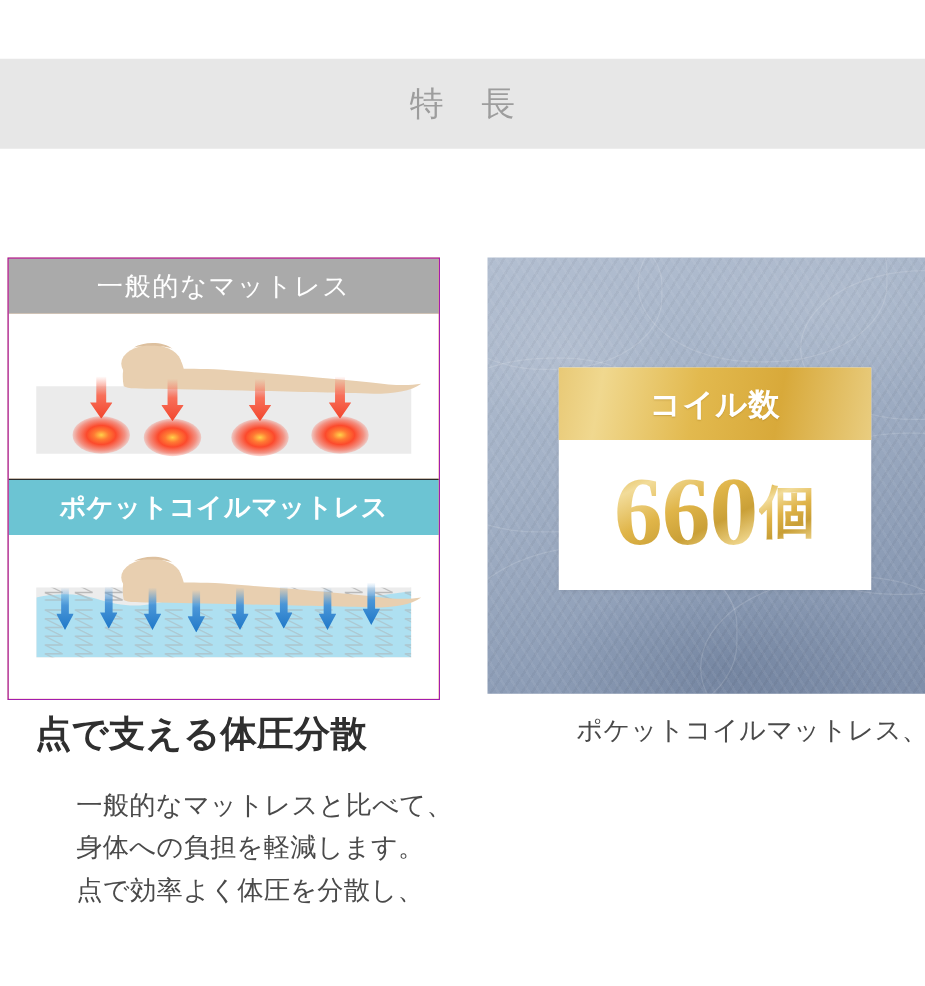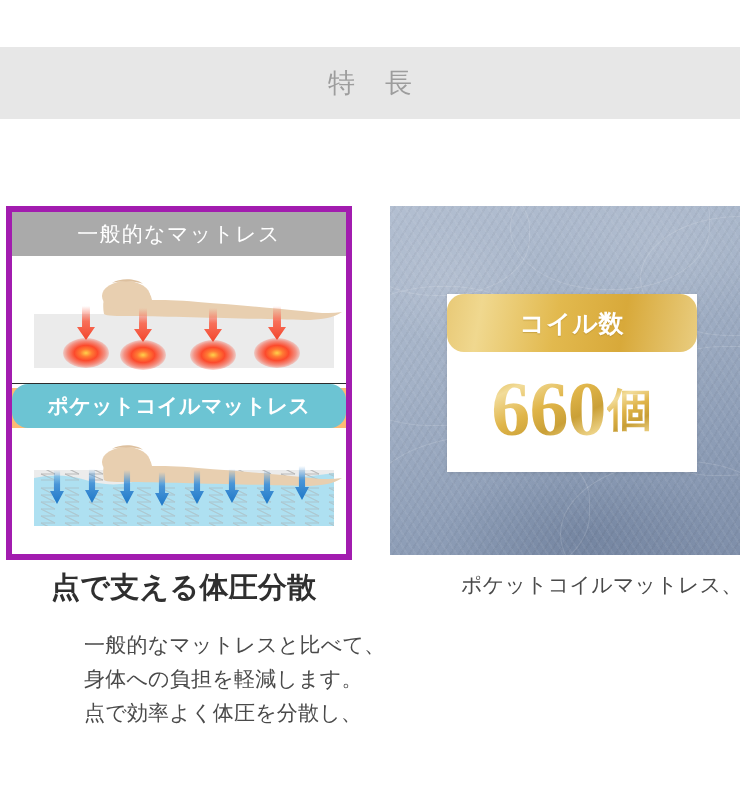--- a/index.html
+++ b/index.html
@@ -21,31 +21,31 @@
     font-size:27px; color:#9d9d9d; letter-spacing:.42em;
     text-indent:.42em; font-weight:400;
   }
 
   
   .cols{ position:absolute; left:0; top:206px; width:740px; height:380px; }
 
   
   .diagram-card{
     position:absolute; left:6px; top:0; width:346px; height:354px;
-    border:6px solid #a21caf; background:#fdba74; overflow:hidden;
+    border:1px solid #a21caf; background:#fdba74; overflow:hidden;
   }
   .diagram-half{ position:relative; width:100%; height:50%; }
   .diagram-half + .diagram-half{ border-top:1px solid #2b2b2b; }
   .dh-title{
     height:44px; display:flex; align-items:center; justify-content:center;
     color:#fff; font-size:21px; font-weight:700; letter-spacing:.02em;
     white-space:nowrap;
   }
   .dh-title.general{ background:#aaaaaa; font-weight:400; letter-spacing:.06em;}
-  .dh-title.pocket{ background:#6cc4d3;border-radius:16px; }
+  .dh-title.pocket{ background:#6cc4d3; }
   .dh-art{ position:relative; height:132px; background:#fff; }
 
   
   .hot{
     position:absolute; width:46px; height:30px; border-radius:50%;
     background:radial-gradient(ellipse at 50% 50%,
        #ffd24a 0%, #ff7a33 18%, #fc4a2c 36%, rgba(249,70,44,.55) 58%,
        rgba(249,70,44,0) 78%);
   }
   .arrow-red{
@@ -77,21 +77,20 @@
   }
   .quilt{ position:absolute; border:1px solid rgba(255,255,255,.14); border-radius:55% 45% 50% 50%; }
 
   .badge{
     position:absolute; left:57px; top:88px; width:250px; height:178px;
     background:#ffffff; z-index:4; box-shadow:0 1px 4px rgba(0,0,0,.10);
   }
   .badge-head{
     height:58px; display:flex; align-items:center; justify-content:center;
     background:linear-gradient(100deg,#e8c976 0%,#f0d88f 14%,#e2b94e 44%,#d8a93a 70%,#e9cd80 100%);
-    border-radius:17px;
   }
   .badge-head-label{
     font-size:25px; font-weight:700; color:#ffffff; letter-spacing:.03em;
     text-shadow:0 1px 1px rgba(150,110,20,.35);
   }
   .badge-body{
     height:120px; display:flex; align-items:center; justify-content:center;
     padding-bottom:6px;
   }
   .badge-number{
@@ -104,21 +103,21 @@
   }
   .badge-unit{
     font-size:46px; font-weight:700; line-height:1; margin-left:1px;
     background:linear-gradient(155deg,#d8ab33 0%,#f2dc9a 25%,#dfb348 50%,#c89e35 72%,#eed48a 100%);
     -webkit-background-clip:text; background-clip:text; color:transparent;
   }
 
   
   .captions{ position:absolute; left:0; top:568px; width:740px; }
   .cap-col{ position:absolute; top:0; }
-  .cap-left{ left:51px; width:330px; }
+  .cap-left{ left:28px; width:330px; }
   .cap-right{ left:428px; width:312px; }
   .cap-title{
     font-size:29px; font-weight:700; color:#2f2f2f; letter-spacing:.01em;
     white-space:nowrap; margin-bottom:20px;
   }
   .cap-body{
     font-size:21px; color:#4a4a4a; line-height:1.62; font-weight:400;
     letter-spacing:.01em;
     margin-left:33px;
   }

